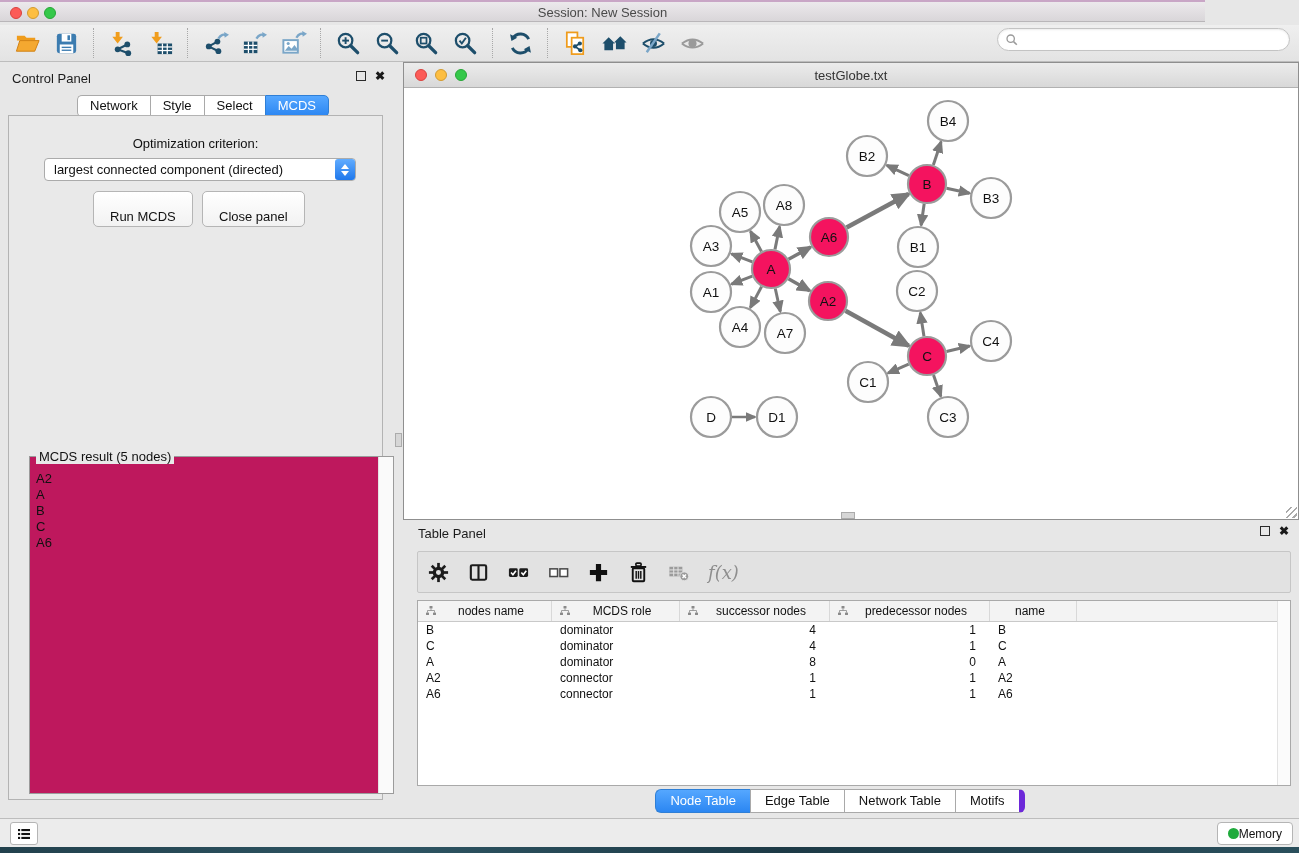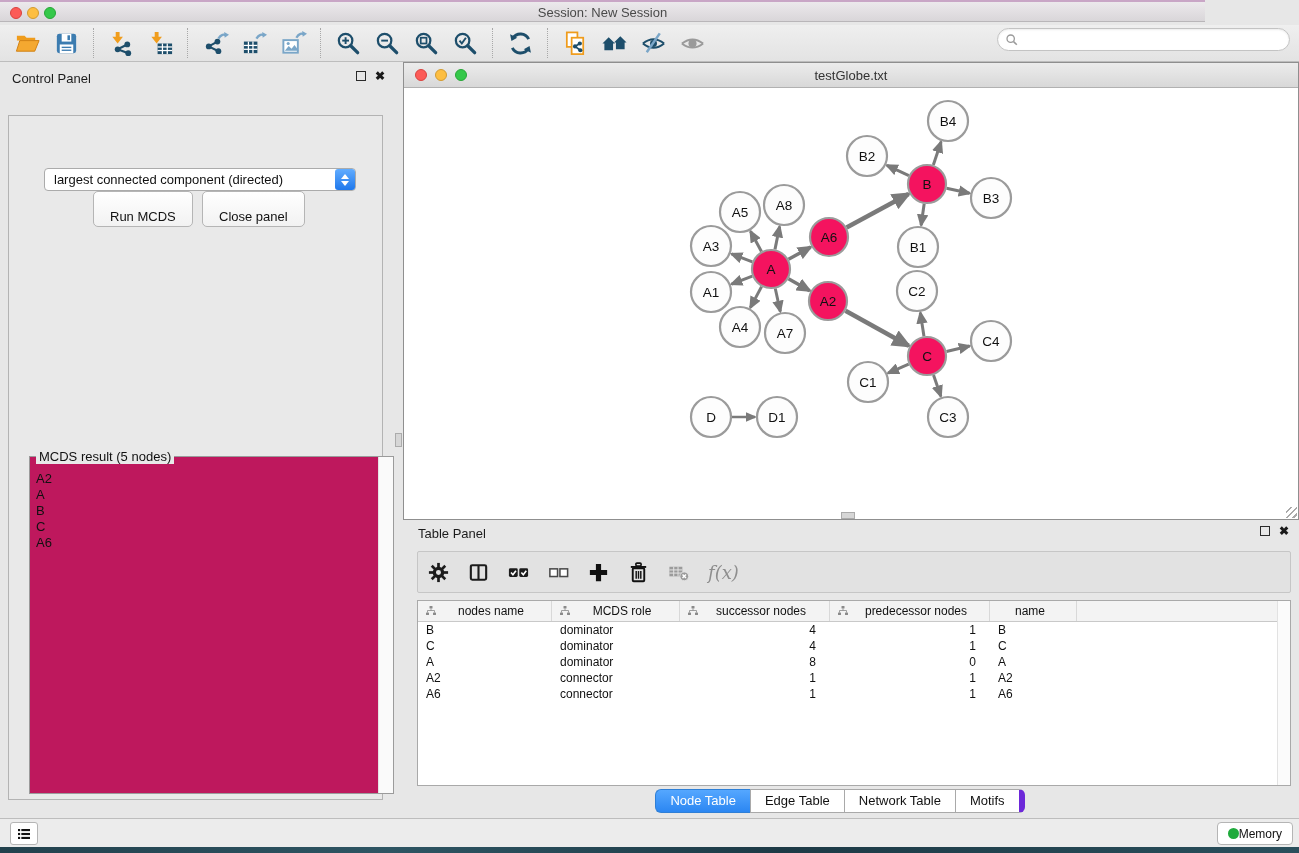--- a/index.html
+++ b/index.html
@@ -36,21 +36,21 @@
   .close-x { font-size:12px; font-weight:bold; color:#1a1a1a; line-height:10px; }
   #cp-tabs { position:absolute; left:77px; top:33px; display:flex; }
   .cp-tab { font-size:13px; color:#111; background:#fff; border:1px solid #a9a9a9; border-right:none;
     padding:2px 12px 3px; }
   .cp-tab:first-child { border-top-left-radius:5px; border-bottom-left-radius:5px; }
   .cp-tab:last-child { border-right:1px solid #a9a9a9; border-top-right-radius:5px; border-bottom-right-radius:5px; }
   .cp-tab.sel { background:linear-gradient(#55a7ff,#2b86f2); color:#fff; border-color:#2f7fd6; }
   #cp-box { position:absolute; left:8px; top:53px; width:375px; height:685px; background:#e9e9e9;
     border:1px solid #b3b3b3; }
   #opt-label { position:absolute; left:0; top:20px; width:100%; text-align:center; font-size:13px; color:#111; }
-  #criterion { position:absolute; left:35px; top:52px; width:312px; height:23px; background:#fff;
+  #criterion { position:absolute; left:35px; top:42px; width:312px; height:23px; background:#fff;
     border:1px solid #ababab; border-radius:4px; display:flex; align-items:center; }
   #criterion .val { flex:1; font-size:13px; color:#111; padding-left:9px; white-space:nowrap; }
   #criterion .stepper { width:20px; height:21px; margin-right:0px; border-radius:3px;
     background:linear-gradient(#61acff,#1f78ec); display:flex; flex-direction:column; align-items:center; justify-content:center; gap:2px; }
   .stepper .up    { width:0;height:0;border-left:4px solid transparent;border-right:4px solid transparent;border-bottom:5px solid #fff; }
   .stepper .down  { width:0;height:0;border-left:4px solid transparent;border-right:4px solid transparent;border-top:5px solid #fff; }
   .cp-btn { position:absolute; top:75px; height:23px; background:linear-gradient(#ffffff,#f2f2f2);
     border:1px solid #b5b5b5; border-radius:5px; font-size:13px; color:#111; padding:17px 16px; font-family:"Liberation Sans",sans-serif;text-align:right; }
   #run-btn { left:84px; } #close-btn { left:193px; }
   #result-box { position:absolute; left:20px; top:340px; width:365px; height:338px; border:1px solid #9b9b9b; background:#be185d; }
@@ -296,21 +296,28 @@
   </div>
 
   <div id="control-panel">
     <div id="cp-header">
       <span id="cp-title">Control Panel</span>
       <span class="win-btns">
         <span class="float-box"></span>
         <span class="close-x">✖</span>
       </span>
     </div>
+    <div id="cp-tabs">
+        <div class="cp-tab">Network</div>
+        <div class="cp-tab">Style</div>
+        <div class="cp-tab">Select</div>
+        <div class="cp-tab sel">MCDS</div>
+      </div>
     <div id="cp-box">
+      <div id="opt-label">Optimization criterion:</div>
       <div id="criterion">
         <span class="val">largest connected component (directed)</span>
         <span class="stepper">
             <span class="up"></span>
             <span class="down"></span>
           </span>
       </div>
       <button class="cp-btn" id="run-btn">Run MCDS</button>
       <button class="cp-btn" id="close-btn">Close panel</button>
       <div id="result-box">

